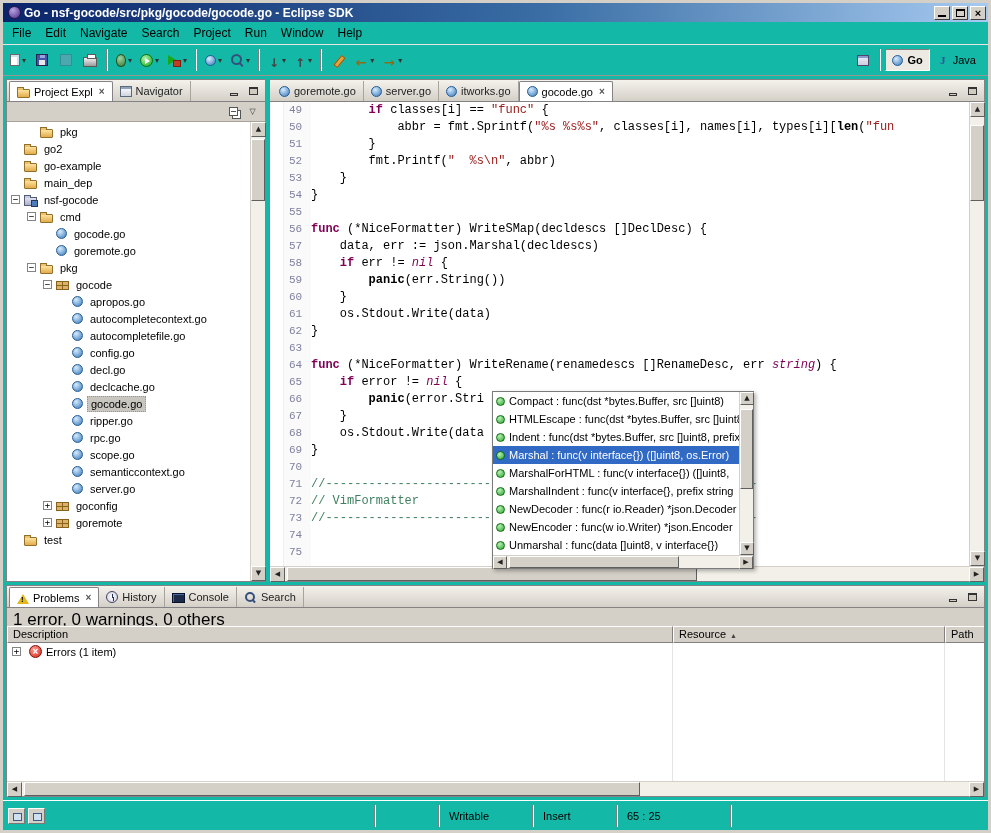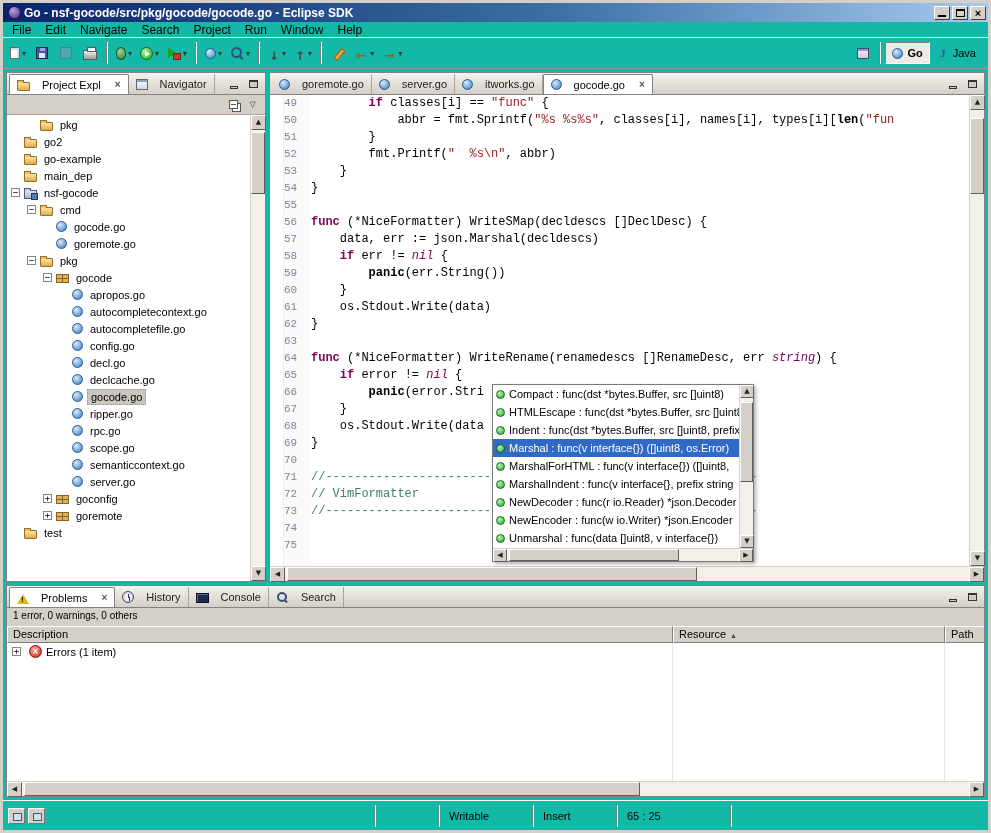--- a/index.html
+++ b/index.html
@@ -9,21 +9,21 @@
   
   .titlebar{height:19px;background:linear-gradient(90deg,#0a246a 0%,#3a6ea5 55%,#a6caf0 100%);display:flex;align-items:center;padding:0 2px;flex:none}
   .app-icon{width:13px;height:13px;border-radius:50%;background:radial-gradient(circle at 35% 30%,#b9a3e3,#4b2d83);border:1px solid #2a1750;margin:0 3px;flex:none}
   .title-text{color:#fff;font-weight:bold;font-size:12px;white-space:nowrap;overflow:hidden;flex:1}
   .win-btns{display:flex;gap:2px;margin-left:4px}
   .wbtn{width:16px;height:14px;background:#d4d0c8;border:1px solid;border-color:#fff #404040 #404040 #fff;position:relative;font:bold 11px/12px "Liberation Sans",sans-serif;text-align:center}
   .g-min{position:absolute;left:3px;bottom:2px;width:8px;height:2px;background:#000}
   .g-max{position:absolute;left:3px;top:2px;width:9px;height:8px;border:1px solid #000;border-top-width:2px}
 
   
-  .menubar{height:16px;display:flex;align-items:center;padding-left:2px;flex:none;border-bottom:1px solid #e8e6e0}
+  .menubar{height:23px;display:flex;align-items:center;padding-left:2px;flex:none;border-bottom:1px solid #e8e6e0}
   .menu-item{padding:2px 7px;font-size:12px;color:#000}
   .toolbar{height:31px;display:flex;align-items:center;padding:0 3px;flex:none;border-bottom:1px solid #9a968e}
   .tb-groups{display:flex;align-items:center;flex:1}
   .tb-btn{height:24px;min-width:24px;display:flex;align-items:center;justify-content:center;padding:0 3px;border:1px solid transparent}
   .tb-btn.disabled{opacity:.45}
   .dd{font-size:8px;color:#333;margin-left:2px}
   .tb-sep{width:2px;height:22px;border-left:1px solid #808080;border-right:1px solid #fff;margin:0 4px;display:inline-block}
   .persp-bar{display:flex;align-items:center;margin-left:auto;padding-right:2px}
   .persp-btn{height:22px;display:flex;align-items:center;gap:4px;padding:0 6px;font-size:11px;border:1px solid transparent}
   .persp-btn.active{background:#eceae2;border-color:#808080 #fff #fff #808080;font-weight:bold}
@@ -81,21 +81,21 @@
 
   
   .main{flex:1;display:flex;gap:3px;padding:3px 3px 0 3px;min-height:0}
   .panel{border:1px solid #848284;background:#d4d0c8;display:flex;flex-direction:column;min-height:0}
   .left-panel{width:260px;flex:none}
   .editor-panel{flex:1;min-width:0}
 
   
   .ctabs{height:22px;display:flex;align-items:flex-end;background:linear-gradient(#f4f2ec,#d4d0c8);border-bottom:1px solid #848284;padding-left:2px;flex:none}
   .ctabs-list{display:flex;align-items:flex-end;overflow:hidden}
-  .ctab{height:20px;display:flex;align-items:center;gap:12px;padding:0 7px;font-size:11px;color:#222;border-right:1px solid #a8a49c;white-space:nowrap}
+  .ctab{height:20px;display:flex;align-items:center;gap:4px;padding:0 7px;font-size:11px;color:#222;border-right:1px solid #a8a49c;white-space:nowrap}
   .ctab.active{background:#fff;border:1px solid #848284;border-bottom-color:#fff;height:21px;margin-bottom:-1px;border-radius:2px 2px 0 0;color:#000}
   .tclose{font:bold 10px/10px "Liberation Sans",sans-serif;color:#555;margin-left:2px}
   .vt-btns{margin-left:auto;display:flex;align-items:center;gap:3px;padding:0 3px 3px 0}
   .vbtn{width:17px;height:15px;display:flex;align-items:center;justify-content:center;position:relative}
   .vg-min{width:8px;height:3px;border:1px solid #333;background:#cfcbc3;margin-top:7px}
   .vg-max{width:9px;height:8px;border:1px solid #333;border-top-width:2px;background:#cfcbc3}
   .menu-tri{font-size:8px;color:#333}
   .ico-collapse{width:9px;height:9px;border:1px solid #555;background:#fff;position:relative;box-shadow:3px 3px 0 -1px #fff,3px 3px 0 0 #555}
   .ico-collapse::after{content:"";position:absolute;left:1px;right:1px;top:3px;height:1px;background:#555}
 
@@ -120,42 +120,42 @@
   .sb-thumb{position:absolute;background:#d4d0c8;border:1px solid;border-color:#fff #5f5f5f #5f5f5f #fff}
   .sb-v .sb-thumb{left:0;right:0}
   .sb-h .sb-thumb{top:0;bottom:0}
   .small .sb-btn{width:14px;height:13px;line-height:11px}
   .sb-v.small{width:14px}
   .sb-h.small{height:13px}
 
   
   .editor-body{flex:1;display:flex;position:relative;background:#fff;min-height:0}
   .ann-ruler{width:14px;background:#fff;border-right:1px solid #eee;flex:none}
-  .ln-ruler{width:27px;background:#fafafa;flex:none;font:11px/17px "Liberation Mono",monospace;color:#8080a0;text-align:left;padding-right:4px}
+  .ln-ruler{width:27px;background:#fafafa;flex:none;font:11px/17px "Liberation Mono",monospace;color:#8080a0;text-align:center;padding-right:4px}
   .ln{height:17px}
   .code{flex:1;overflow:hidden;min-width:0}
   .cl{height:17px;font:12px/17px "Liberation Mono",monospace;white-space:pre;color:#000;position:relative}
   .cl.cur{background:#e9f1fb}
   .caret{position:absolute;left:173px;top:1px;width:1px;height:15px;background:#000}
   .tk{color:#7f0055;font-weight:bold}
   .ts{color:#9b2020}
   .tc{color:#3f7f5f}
   .tt{color:#7f0055;font-style:italic}
   .tb{font-weight:bold}
 
   
   .cpopup{position:absolute;left:222px;top:289px;width:262px;height:178px;background:#fff;border:1px solid #7a7a7a;box-shadow:2px 2px 4px rgba(0,0,0,.3);display:flex;flex-direction:column;z-index:6}
   .cp-main{flex:1;display:flex;min-height:0}
   .cp-list{flex:1;overflow:hidden}
   .cp-item{height:18px;display:flex;align-items:center;gap:4px;padding:0 3px;font-size:11px;white-space:nowrap;color:#000}
   .cp-item.sel{background:#316ac5;color:#fff}
 
   
   .bottom-panel{height:212px;margin:3px;flex:none}
-  .psummary{height:18px;font-size:10px;padding:2px 6px;background:#d4d0c8;flex:none}
+  .psummary{height:18px;font-size:17px;padding:2px 6px;background:#d4d0c8;flex:none}
   .ptable{flex:1;position:relative;background:#fff;overflow:hidden;min-height:0}
   .ph{position:absolute;top:0;height:17px;background:#d4d0c8;border:1px solid;border-color:#fff #808080 #808080 #fff;font:11px/15px "Liberation Sans",sans-serif;padding:0 5px;white-space:nowrap;overflow:hidden}
   .sort{font-size:7px;color:#444;margin-left:4px}
   .ptable-body{position:absolute;left:0;right:0;top:17px;bottom:0;background:#fff}
   .pcol-sep{position:absolute;top:0;bottom:0;width:1px;background:#e4e4e4}
   .prow{position:absolute;top:0;left:0;right:0;height:17px;display:flex;align-items:center;font-size:11px;gap:4px;padding-left:5px}
 
   
   .statusbar{height:30px;border-top:1px solid #fff;display:flex;align-items:center;padding:0 5px;flex:none}
   .sb-icon{width:17px;height:16px;border:1px solid;border-color:#fff #777 #777 #fff;background:#d4d0c8;margin-right:3px;position:relative}

